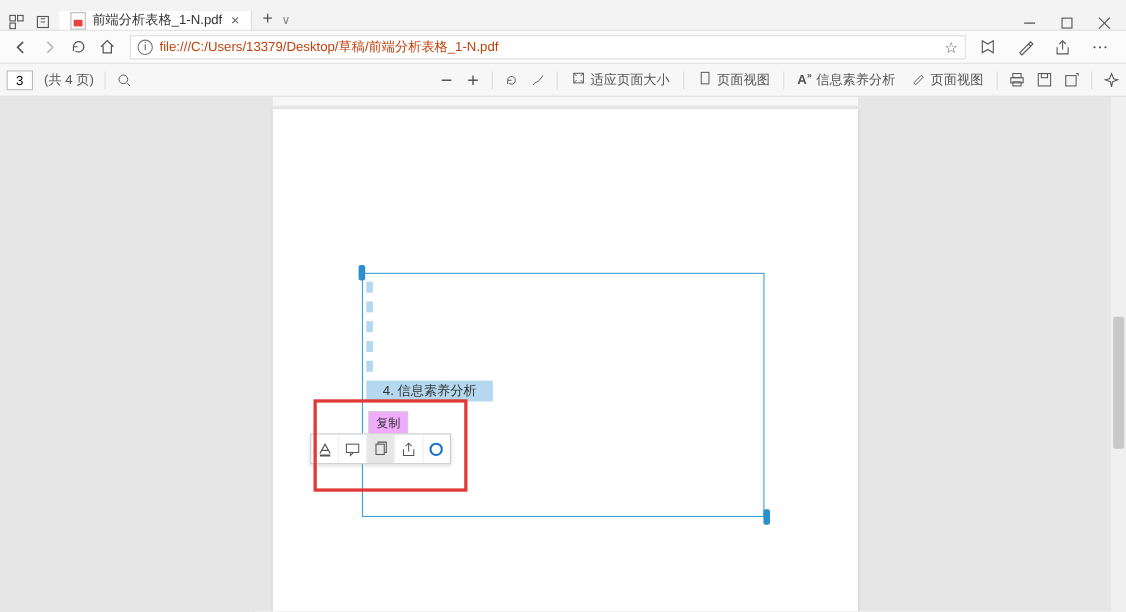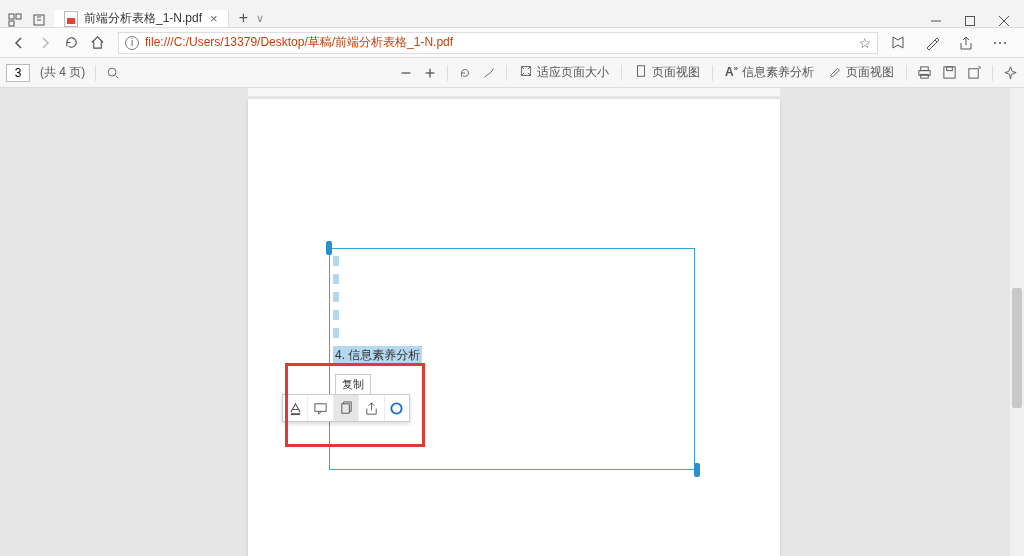--- a/index.html
+++ b/index.html
@@ -163,21 +163,21 @@
   }
   .sel-handle-tl, .sel-handle-br {
     position:absolute; width:6px; height:14px; background:#2b8fce; border-radius:2px;
   }
   .sel-handle-tl { left:326px; top:153px; }
   .sel-handle-br { left:694px; top:375px; }
   .sel-text {
     position:absolute;
     left:333px; top:258px;
     background:#b4d8ef;
-    padding: 1px 2px;
+    padding: 1px 15px;
     font-size:12px;
   }
   
   .sel-frag {
     position:absolute;
     left: 333px;
     width: 6px; height: 10px;
     background: #b4d8ef;
   }
   
@@ -187,21 +187,21 @@
     width: 140px; height: 84px;
     border: 3px solid #e03a36;
     pointer-events: none;
   }
   
   .ctx-toolbar-wrap {
     position:absolute;
     left: 282px; top: 286px;
   }
   .ctx-tooltip {
-    background:#ffffff;
+    background:#f0abfc;
     border:1px solid #ccc;
     padding:2px 6px;
     font-size:11px;
     position:absolute;
     left: 53px; top:0;
     white-space:nowrap;
   }
   .ctx-toolbar {
     position:absolute;
     top: 20px; left:0;

